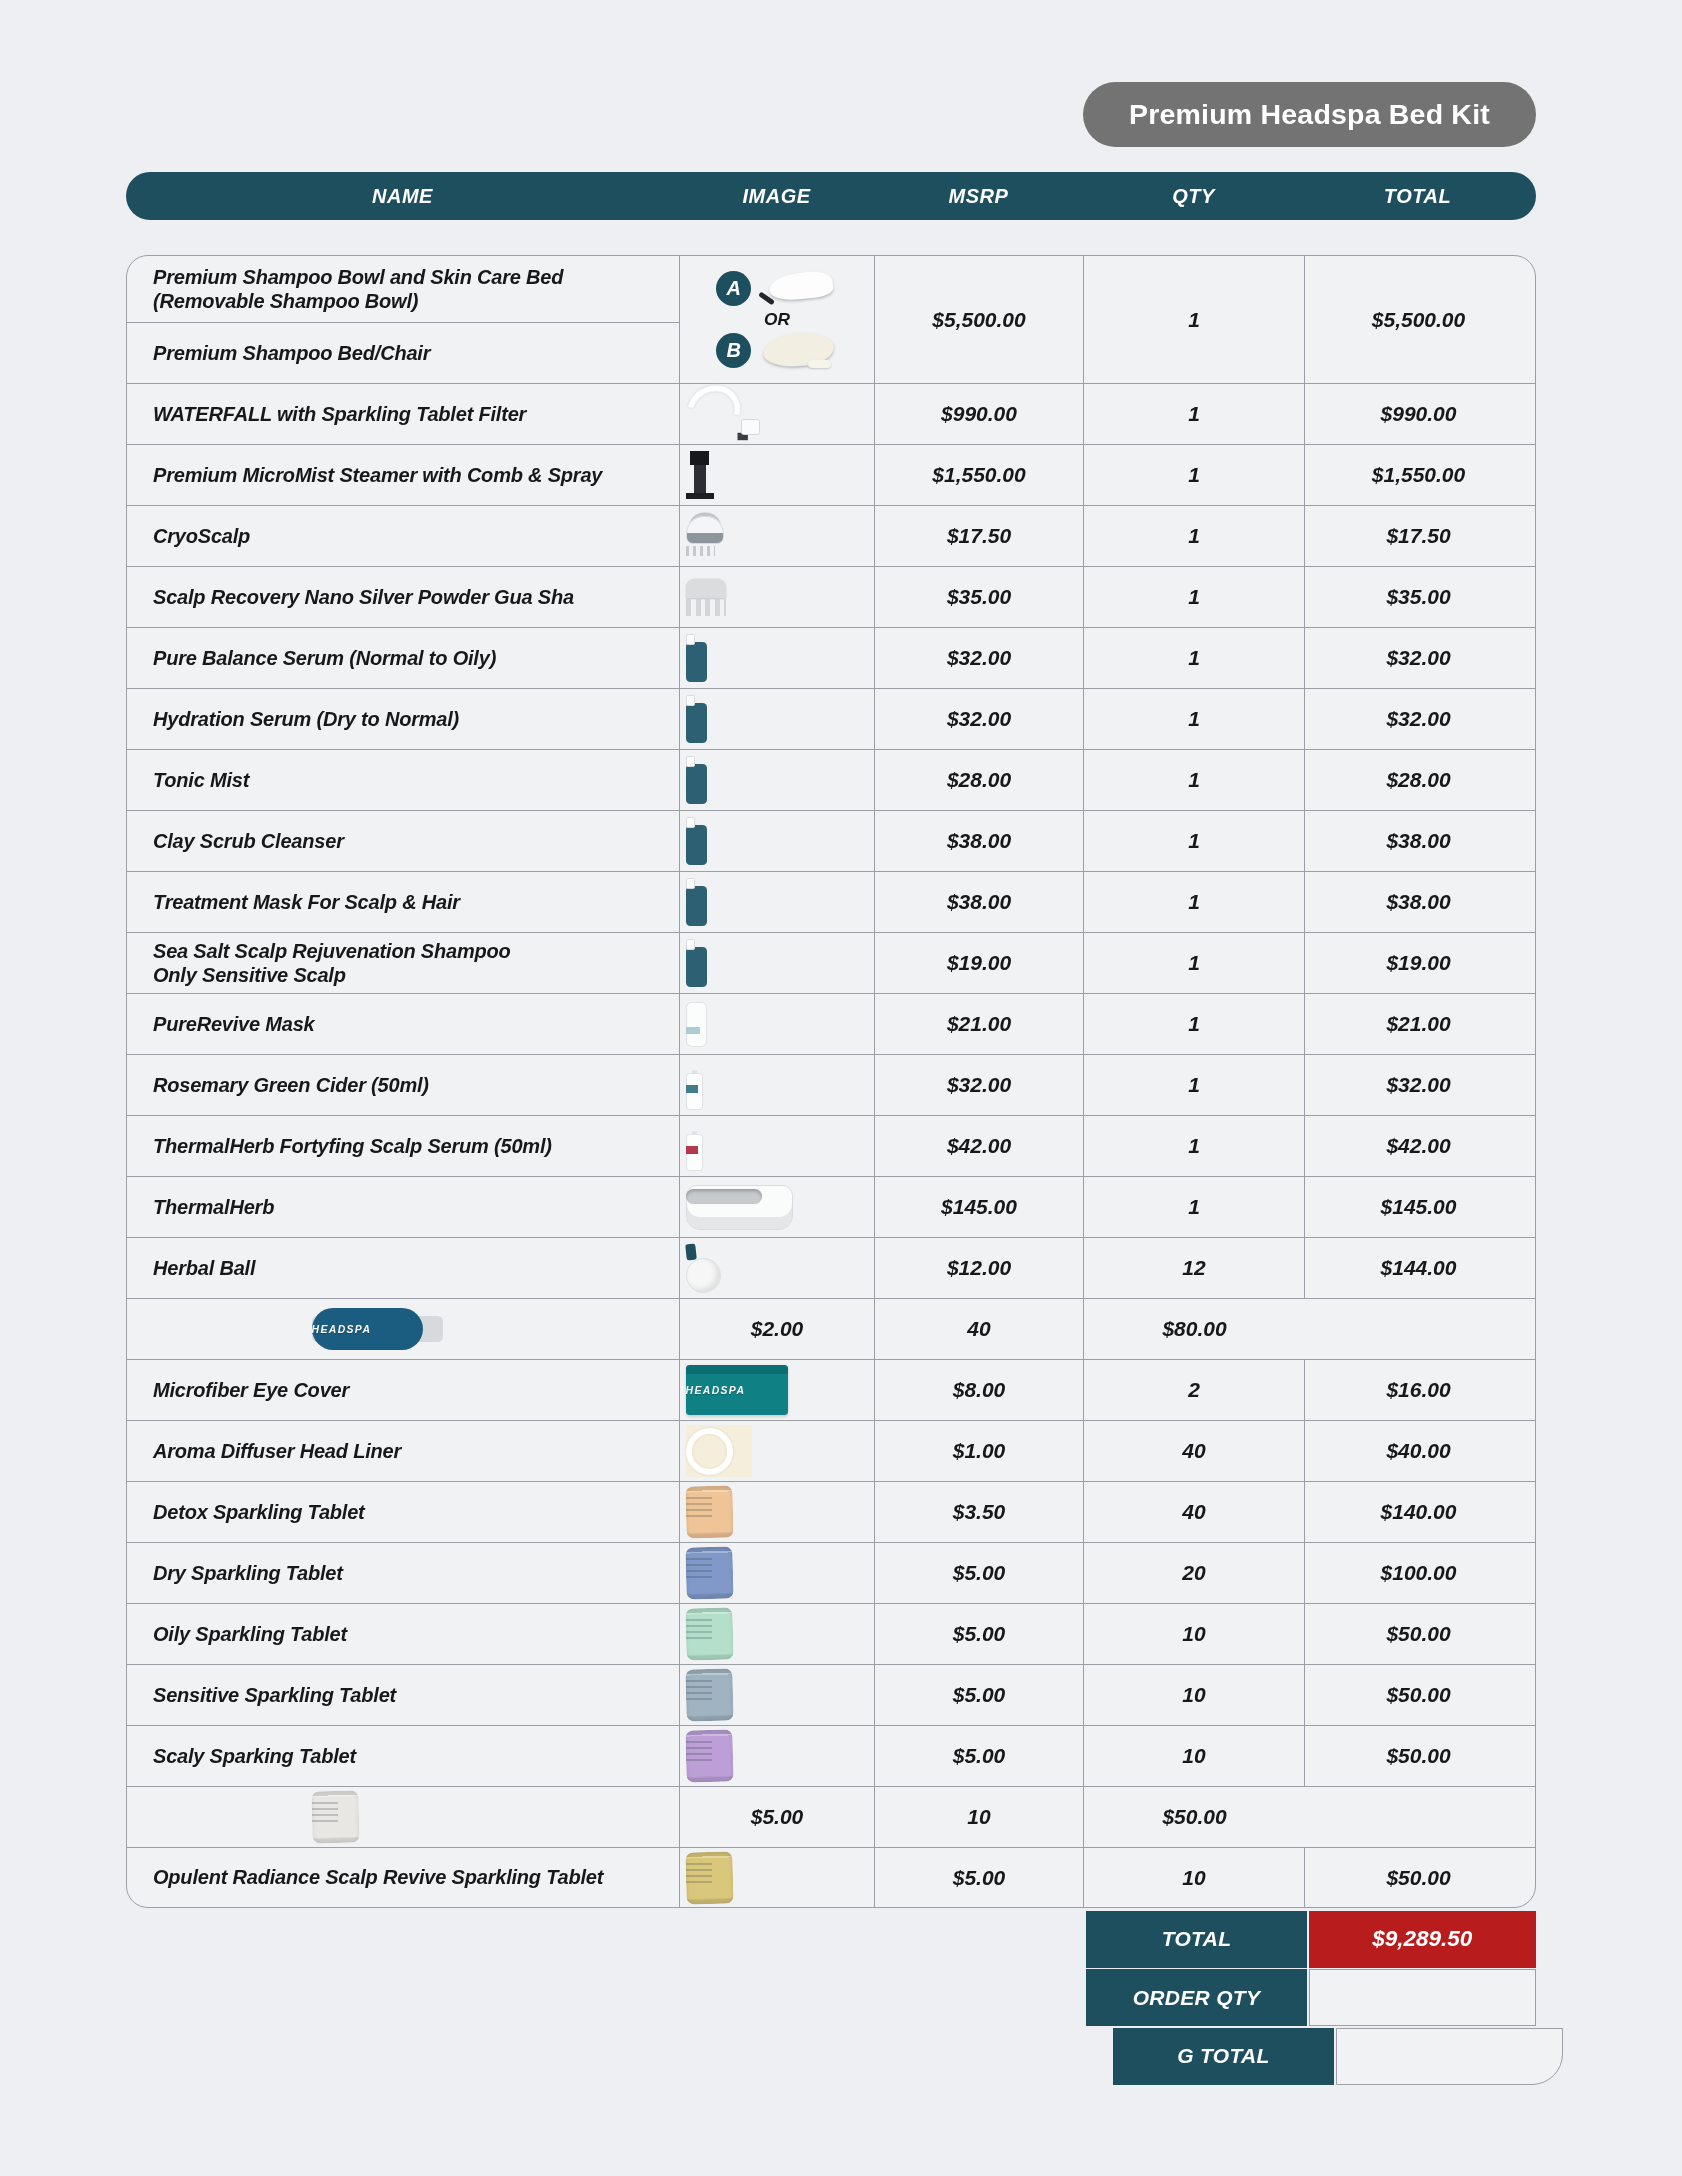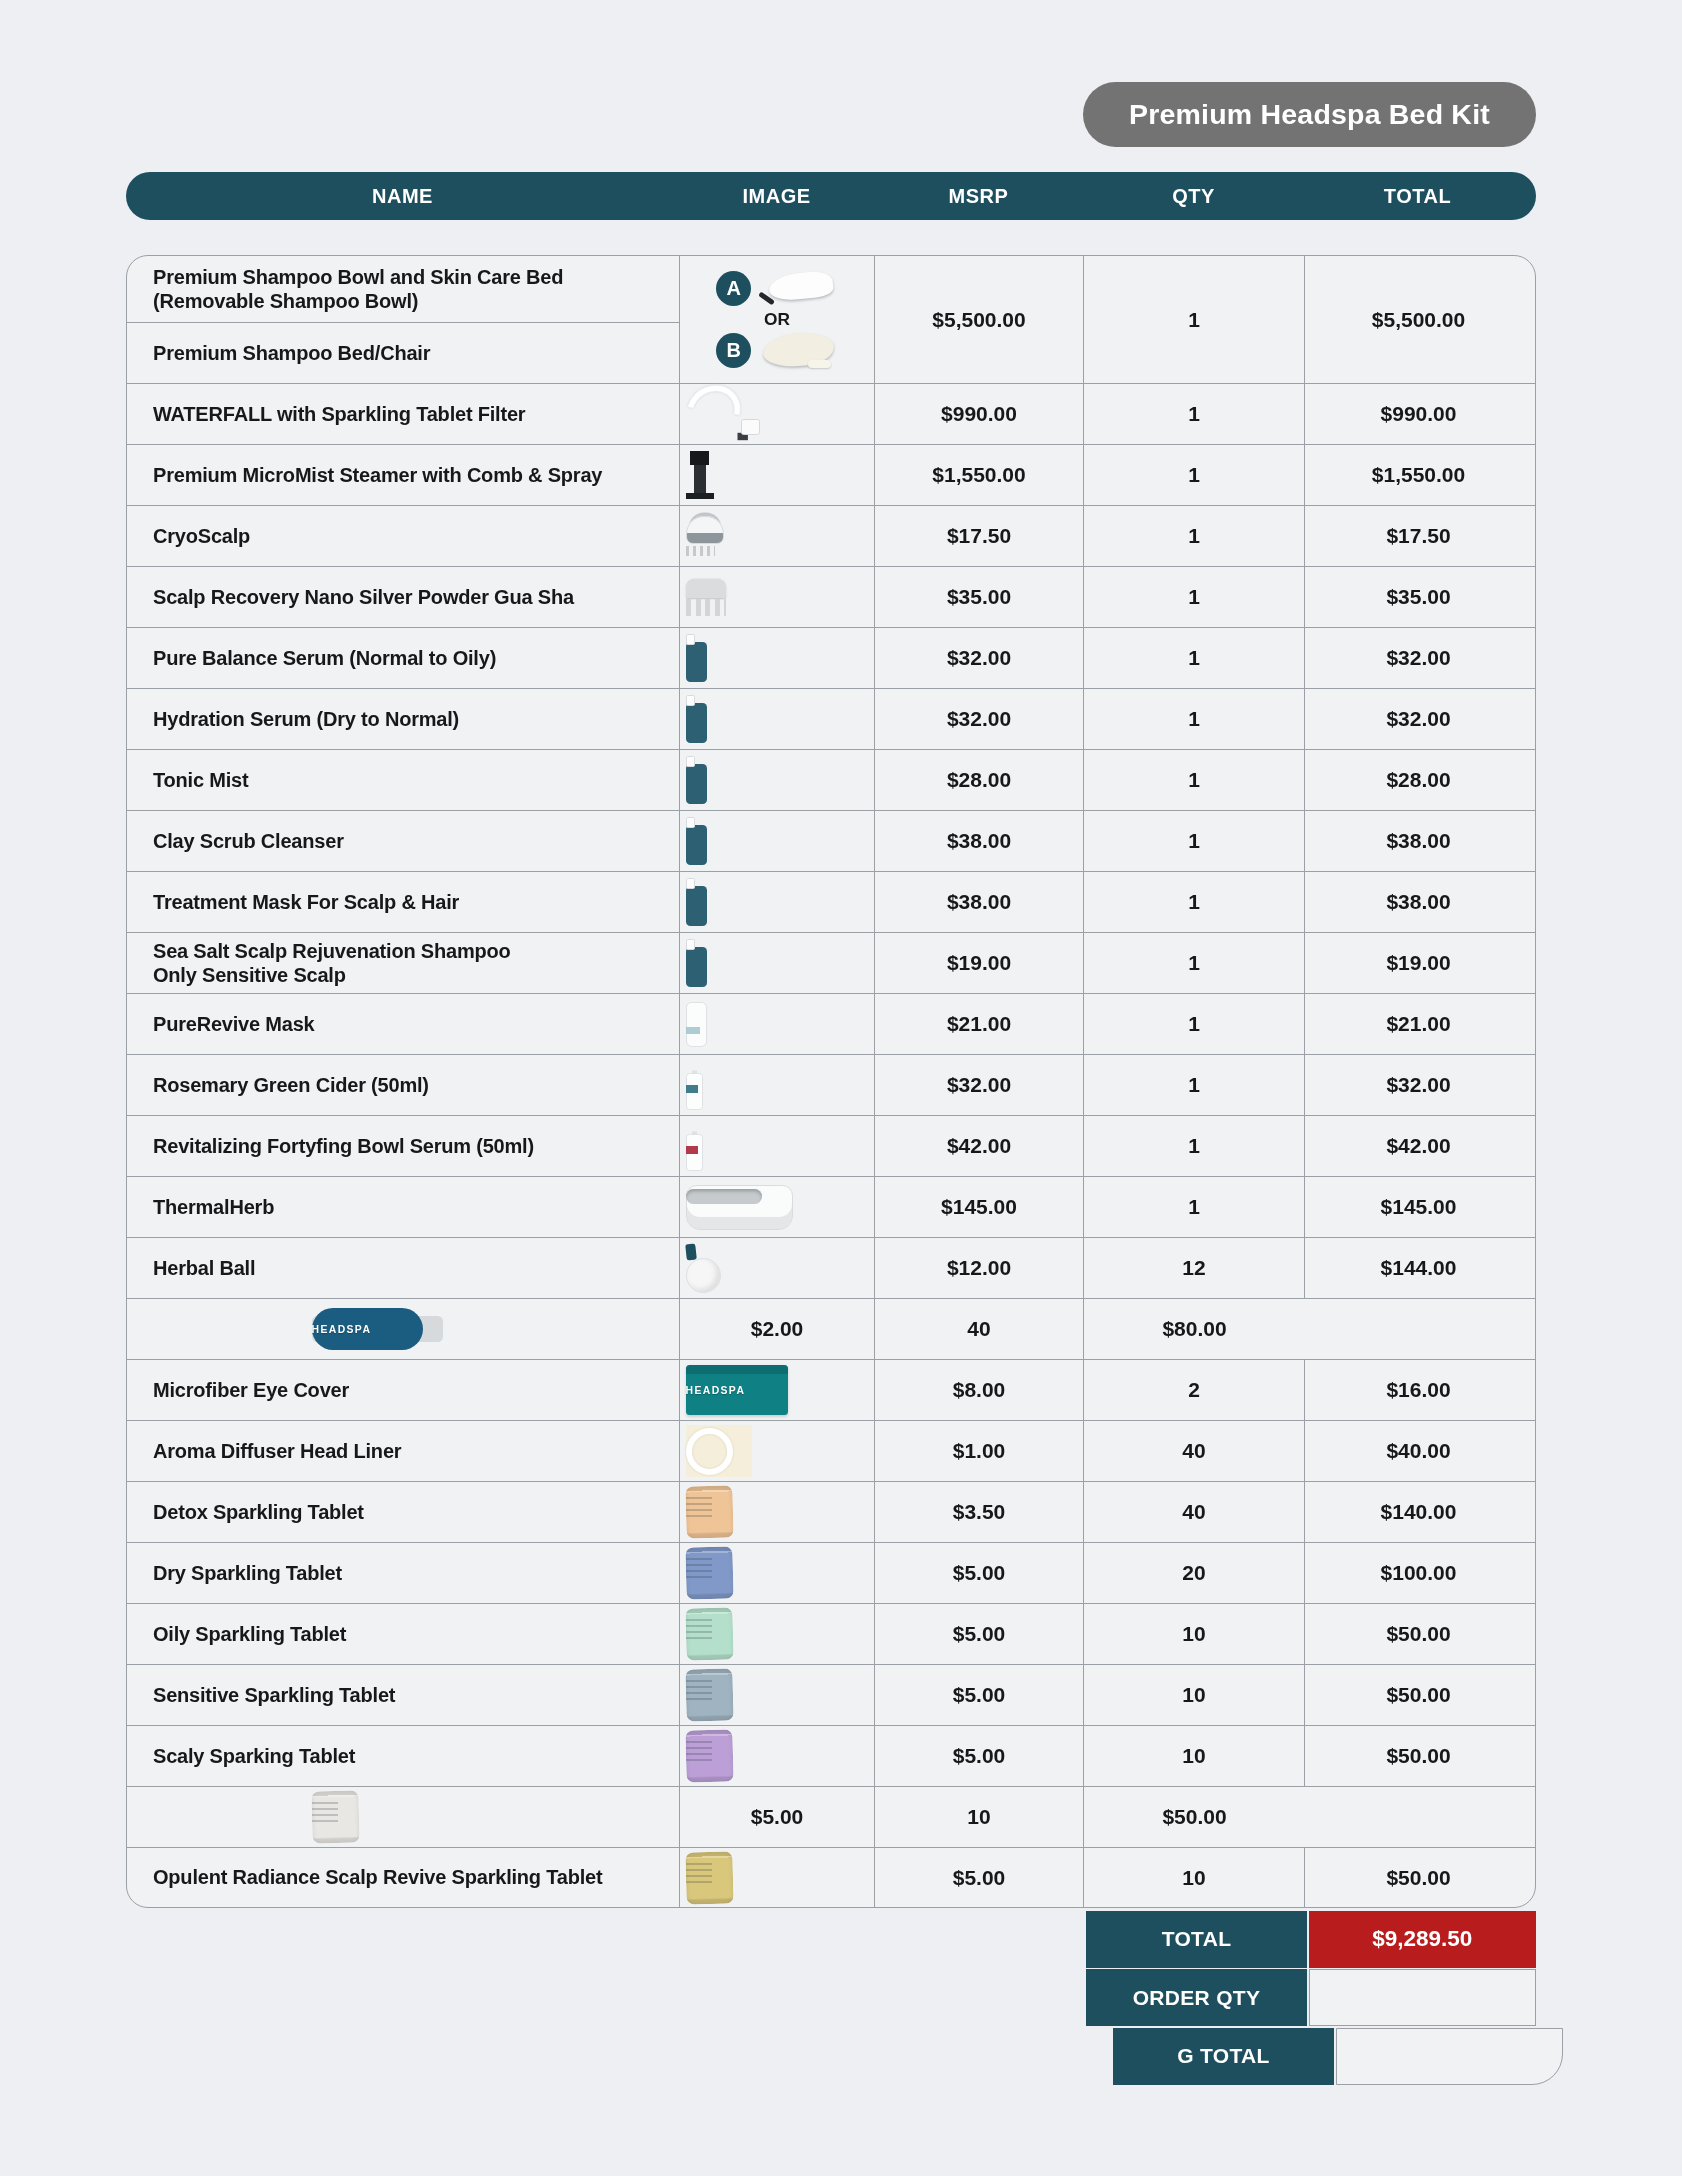--- a/index.html
+++ b/index.html
@@ -15,21 +15,21 @@
 
   
   .title-badge{
     position:absolute;left:1083px;top:82px;width:453px;height:65px;
     background:#737373;border-radius:33px;
     color:#fff;font-size:28.5px;font-weight:700;letter-spacing:0.2px;
     display:flex;align-items:center;justify-content:center;
   }
 
   
-  .sheet{position:absolute;left:126px;top:172px;width:1410px;}
+  .sheet{position:absolute;left:126px;top:172px;width:1410px;font-style:italic;}
 
   .header-bar{
     height:48px;background:#1d4f5f;border-radius:24px;
     display:grid;grid-template-columns:553px 195px 209px 221px 227px;
     align-items:center;
   }
   .header-bar span{
     color:#fff;font-size:20px;font-weight:700;letter-spacing:0.5px;text-align:center;
   }
 
@@ -316,21 +316,21 @@
         <div class="p-row">
           <div class="c name">Rosemary Green Cider (50ml)</div>
           <div class="c">
             <div class="pimg smallbottle" style="--c: #3f7d8c;"></div>
           </div>
           <div class="c">$32.00</div>
           <div class="c">1</div>
           <div class="c">$32.00</div>
         </div>
         <div class="p-row">
-          <div class="c name">Revitalizing Fortyfing Bowl Serum (50ml)</div>
+          <div class="c name">ThermalHerb Fortyfing Scalp Serum (50ml)</div>
           <div class="c">
             <div class="pimg smallbottle" style="--c: #b23a4a;"></div>
           </div>
           <div class="c">$42.00</div>
           <div class="c">1</div>
           <div class="c">$42.00</div>
         </div>
         <div class="p-row">
           <div class="c name">ThermalHerb</div>
           <div class="c">

